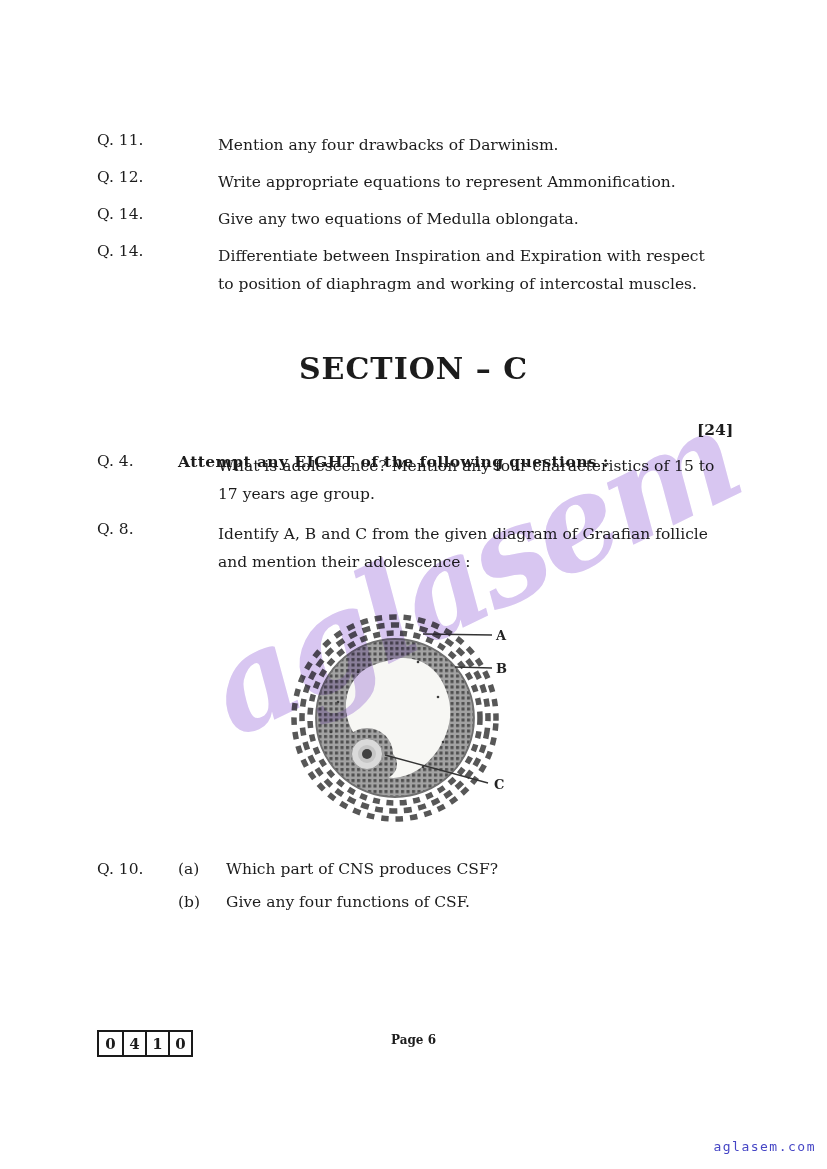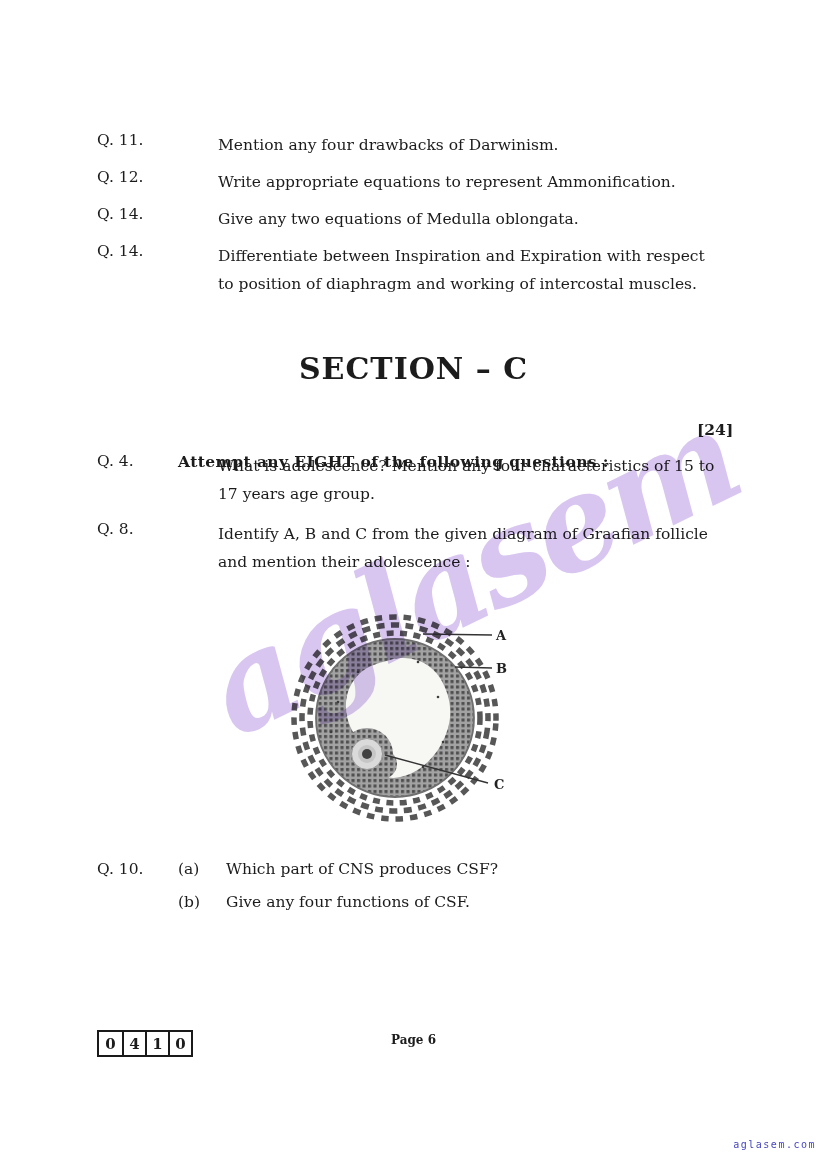--- a/index.html
+++ b/index.html
@@ -51,21 +51,21 @@
     border-left:2px solid #1a1a1a;
   }
   .code-cell:first-child { border-left:none; }
   .page-label {
     position:absolute; top:1033px; left:0; width:100%;
     text-align:center; font-weight:bold; font-size:12px;
   }
   .site-text {
     position:absolute; top:1139px; right:11px;
     font-family:"DejaVu Sans Mono", monospace;
-    font-size:10px; letter-spacing:1.5px;
+    font-size:13px; letter-spacing:1.5px;
     color:#4646c5;
   }
 </style>
 </head>
 <body>
 
 <div class="page">
 
   <div class="qrow" style="top:131px">
     <span class="qnum">Q. 11.</span>

